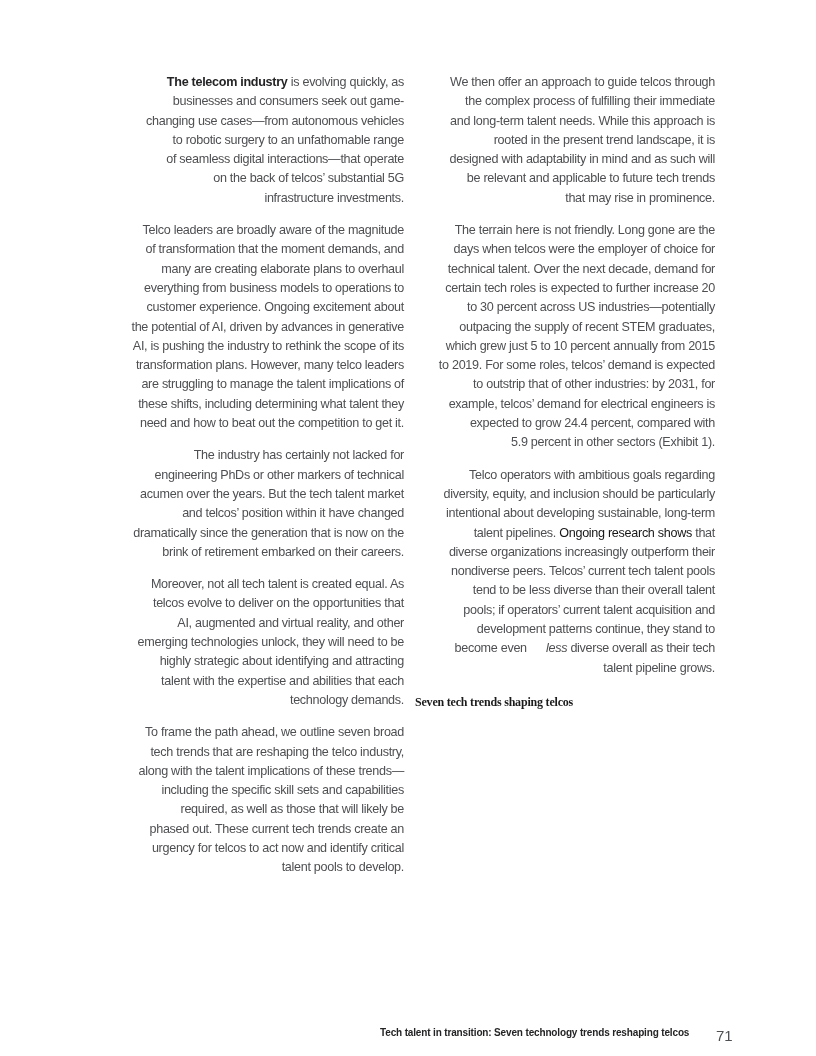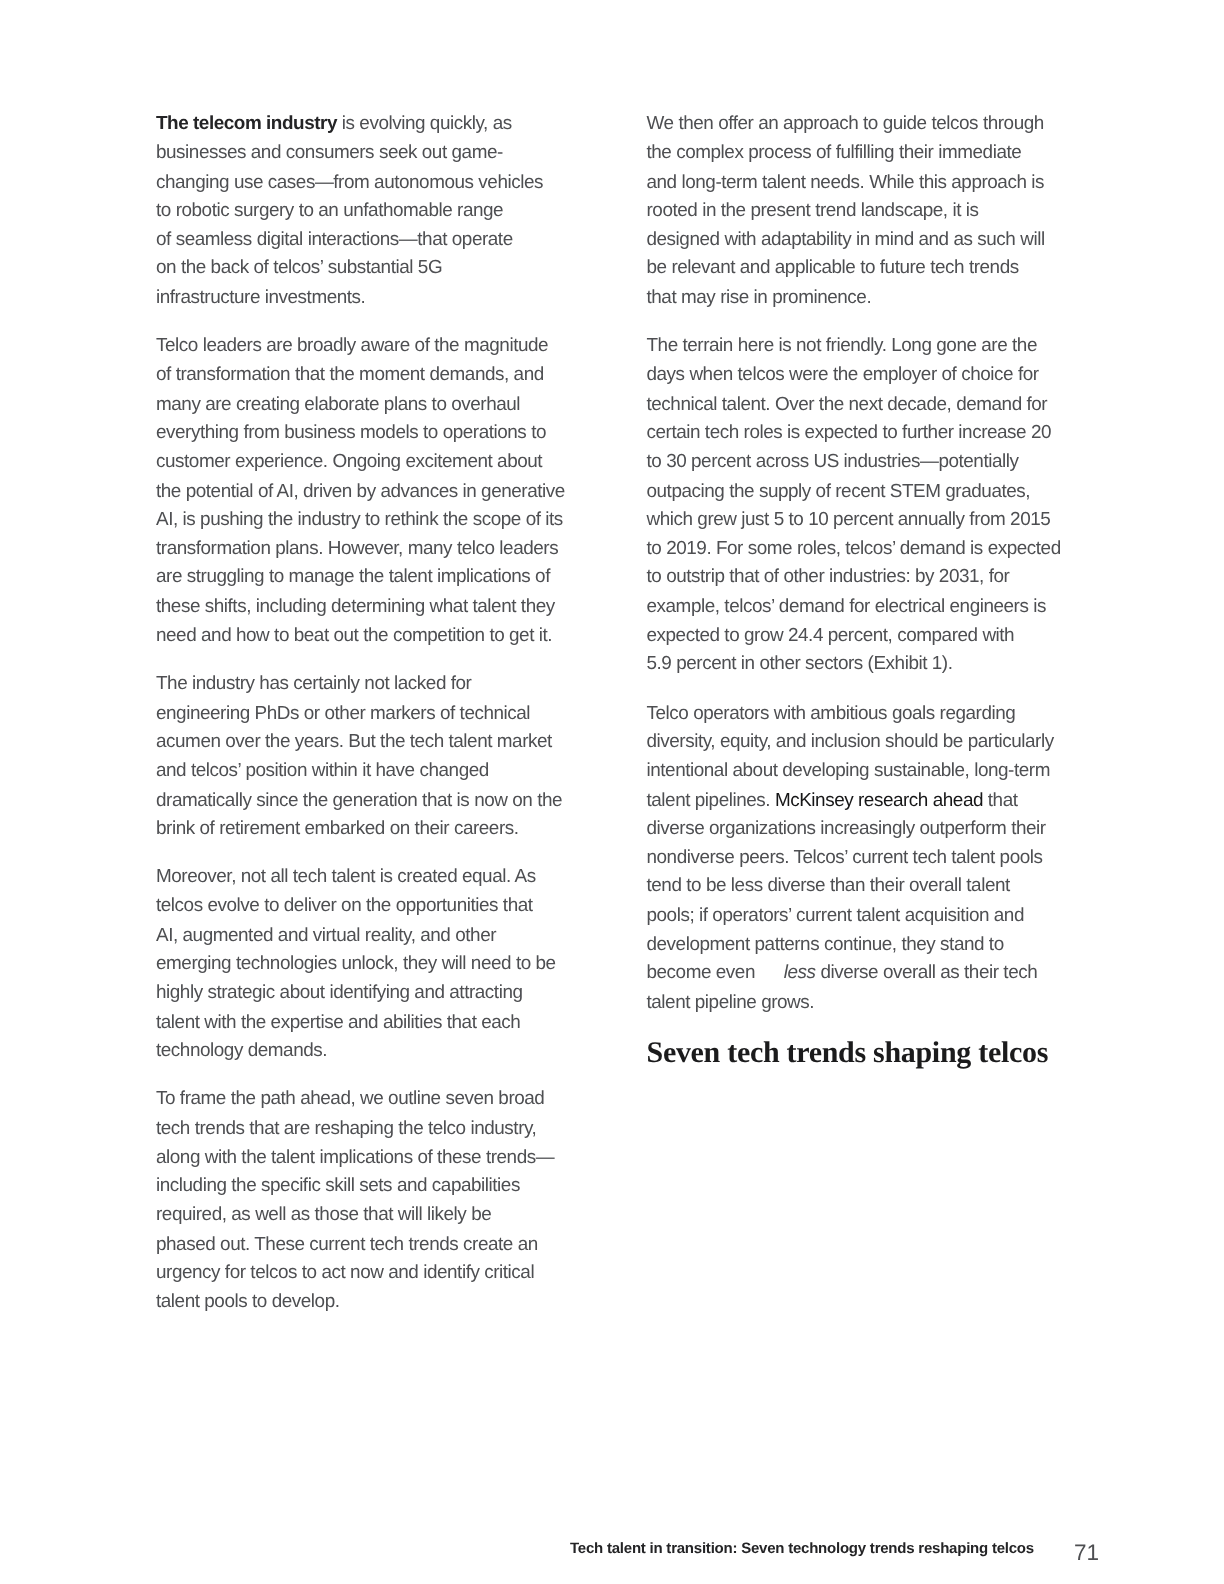--- a/index.html
+++ b/index.html
@@ -14,44 +14,45 @@
     background: #ffffff;
     font-family: "Liberation Sans", sans-serif;
     overflow: hidden;
   }
   .col {
     position: absolute;
     top: 73px;
     width: 300px;
   }
   .col-left  { left: 104px; }
-  .col-right { left: 431px; }
+  .col-right { left: 415px; }
   .body-text {
     margin: 0 0 13px 0;
     font-size: 12.6px;
     line-height: 19.3px;
     letter-spacing: -0.3px;
     color: #4e4f52;
     white-space: pre;
+    text-align: right;
   }
   .lead-bold {
     font-weight: bold;
     color: #242426;
   }
   .inline-link {
     color: #161617;
     text-decoration: none;
     cursor: pointer;
   }
   .italic { font-style: italic; margin-left: 16px; }
   .justified { word-spacing: 1.2px; }
   .section-heading {
     margin: 6px 0 7px 0;
     font-family: "Liberation Serif", "DejaVu Serif", serif;
-    font-size: 20px;
+    font-size: 12px;
     line-height: 23px;
     font-weight: 700;
     letter-spacing: -0.2px;
     color: #1b1b1c;
     white-space: pre;
   }
   .footer-title {
     position: absolute;
     left: 380px;
     top: 1027px;
@@ -133,21 +134,21 @@
 outpacing the supply of recent STEM graduates,
 which grew just 5 to 10 percent annually from 2015
 to 2019. For some roles, telcos’ demand is expected
 to outstrip that of other industries: by 2031, for
 example, telcos’ demand for electrical engineers is
 expected to grow 24.4 percent, compared with
 5.9 percent in other sectors (Exhibit 1).</p>
     <p class="body-text"><span>Telco operators with ambitious goals regarding
 diversity, equity, and inclusion should be particularly
 intentional about developing sustainable, long-term
-talent pipelines. </span><a class="inline-link">McKinsey research ahead</a><span> that
+talent pipelines. </span><a class="inline-link">Ongoing research shows</a><span> that
 diverse organizations increasingly outperform their
 nondiverse peers. Telcos’ current tech talent pools
 tend to be less diverse than their overall talent
 pools; if operators’ current talent acquisition and
 development patterns continue, they stand to
 become even </span><em class="italic">less</em><span> diverse overall as their tech
 talent pipeline grows.</span></p>
     <h2 class="section-heading">Seven tech trends shaping telcos</h2>
   </div>
 

